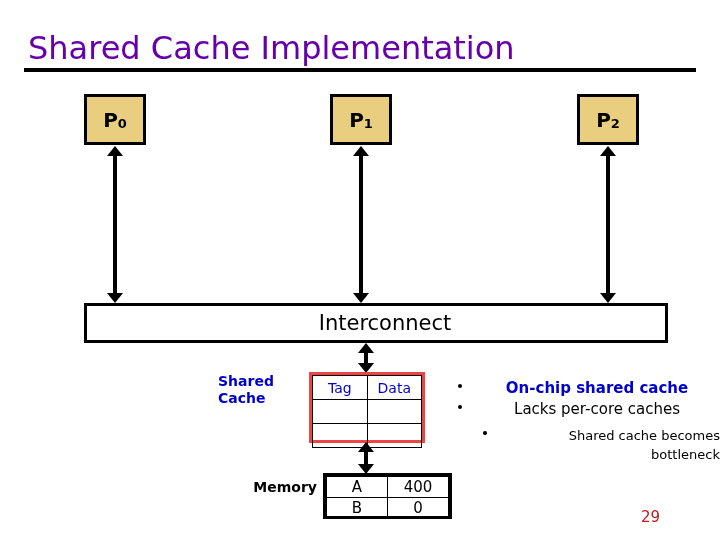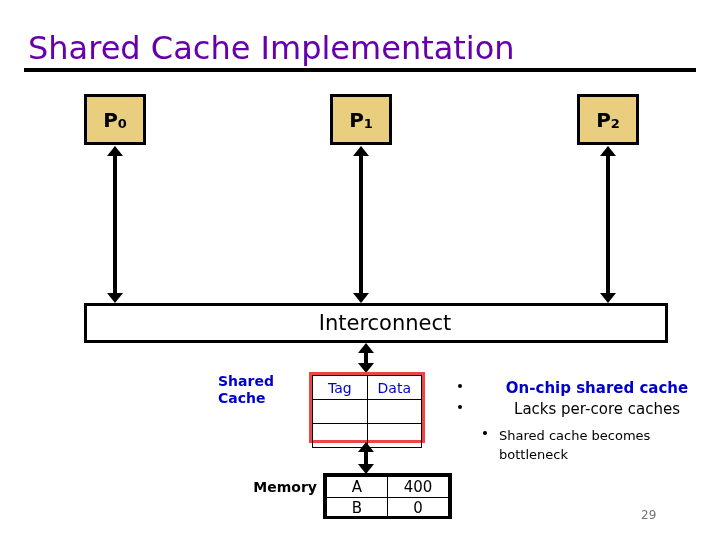--- a/index.html
+++ b/index.html
@@ -224,20 +224,21 @@
     font-family: "DejaVu Sans", "Liberation Sans", sans-serif;
   }
   .bullet-text.blue {
     color: #0000CC;
     font-weight: bold;
   }
   .sub-bullet-row {
     position: relative;
     padding-left: 44px;
     margin-top: 7px;
+    text-align: right;
   }
   .sub-bullet-row .dot {
     position: absolute;
     left: 28px;
     top: 6px;
     width: 3.5px;
     height: 3.5px;
     border-radius: 50%;
     background: #000000;
   }
@@ -246,22 +247,22 @@
     line-height: 15px;
     color: #000000;
     font-family: "DejaVu Sans", "Liberation Sans", sans-serif;
   }
 
   
   #page-number {
     position: absolute;
     left: 641px;
     top: 508px;
-    font-size: 12px;
-    color: #737373;
+    font-size: 15px;
+    color: #b91c1c;
     font-family: "DejaVu Sans", "Liberation Sans", sans-serif;
   }
 </style>
 </head>
 <body>
 
 <div id="slide-title">Shared Cache Implementation</div>
 <div id="title-rule"></div>
 
 <div class="proc-box" id="proc-0">

